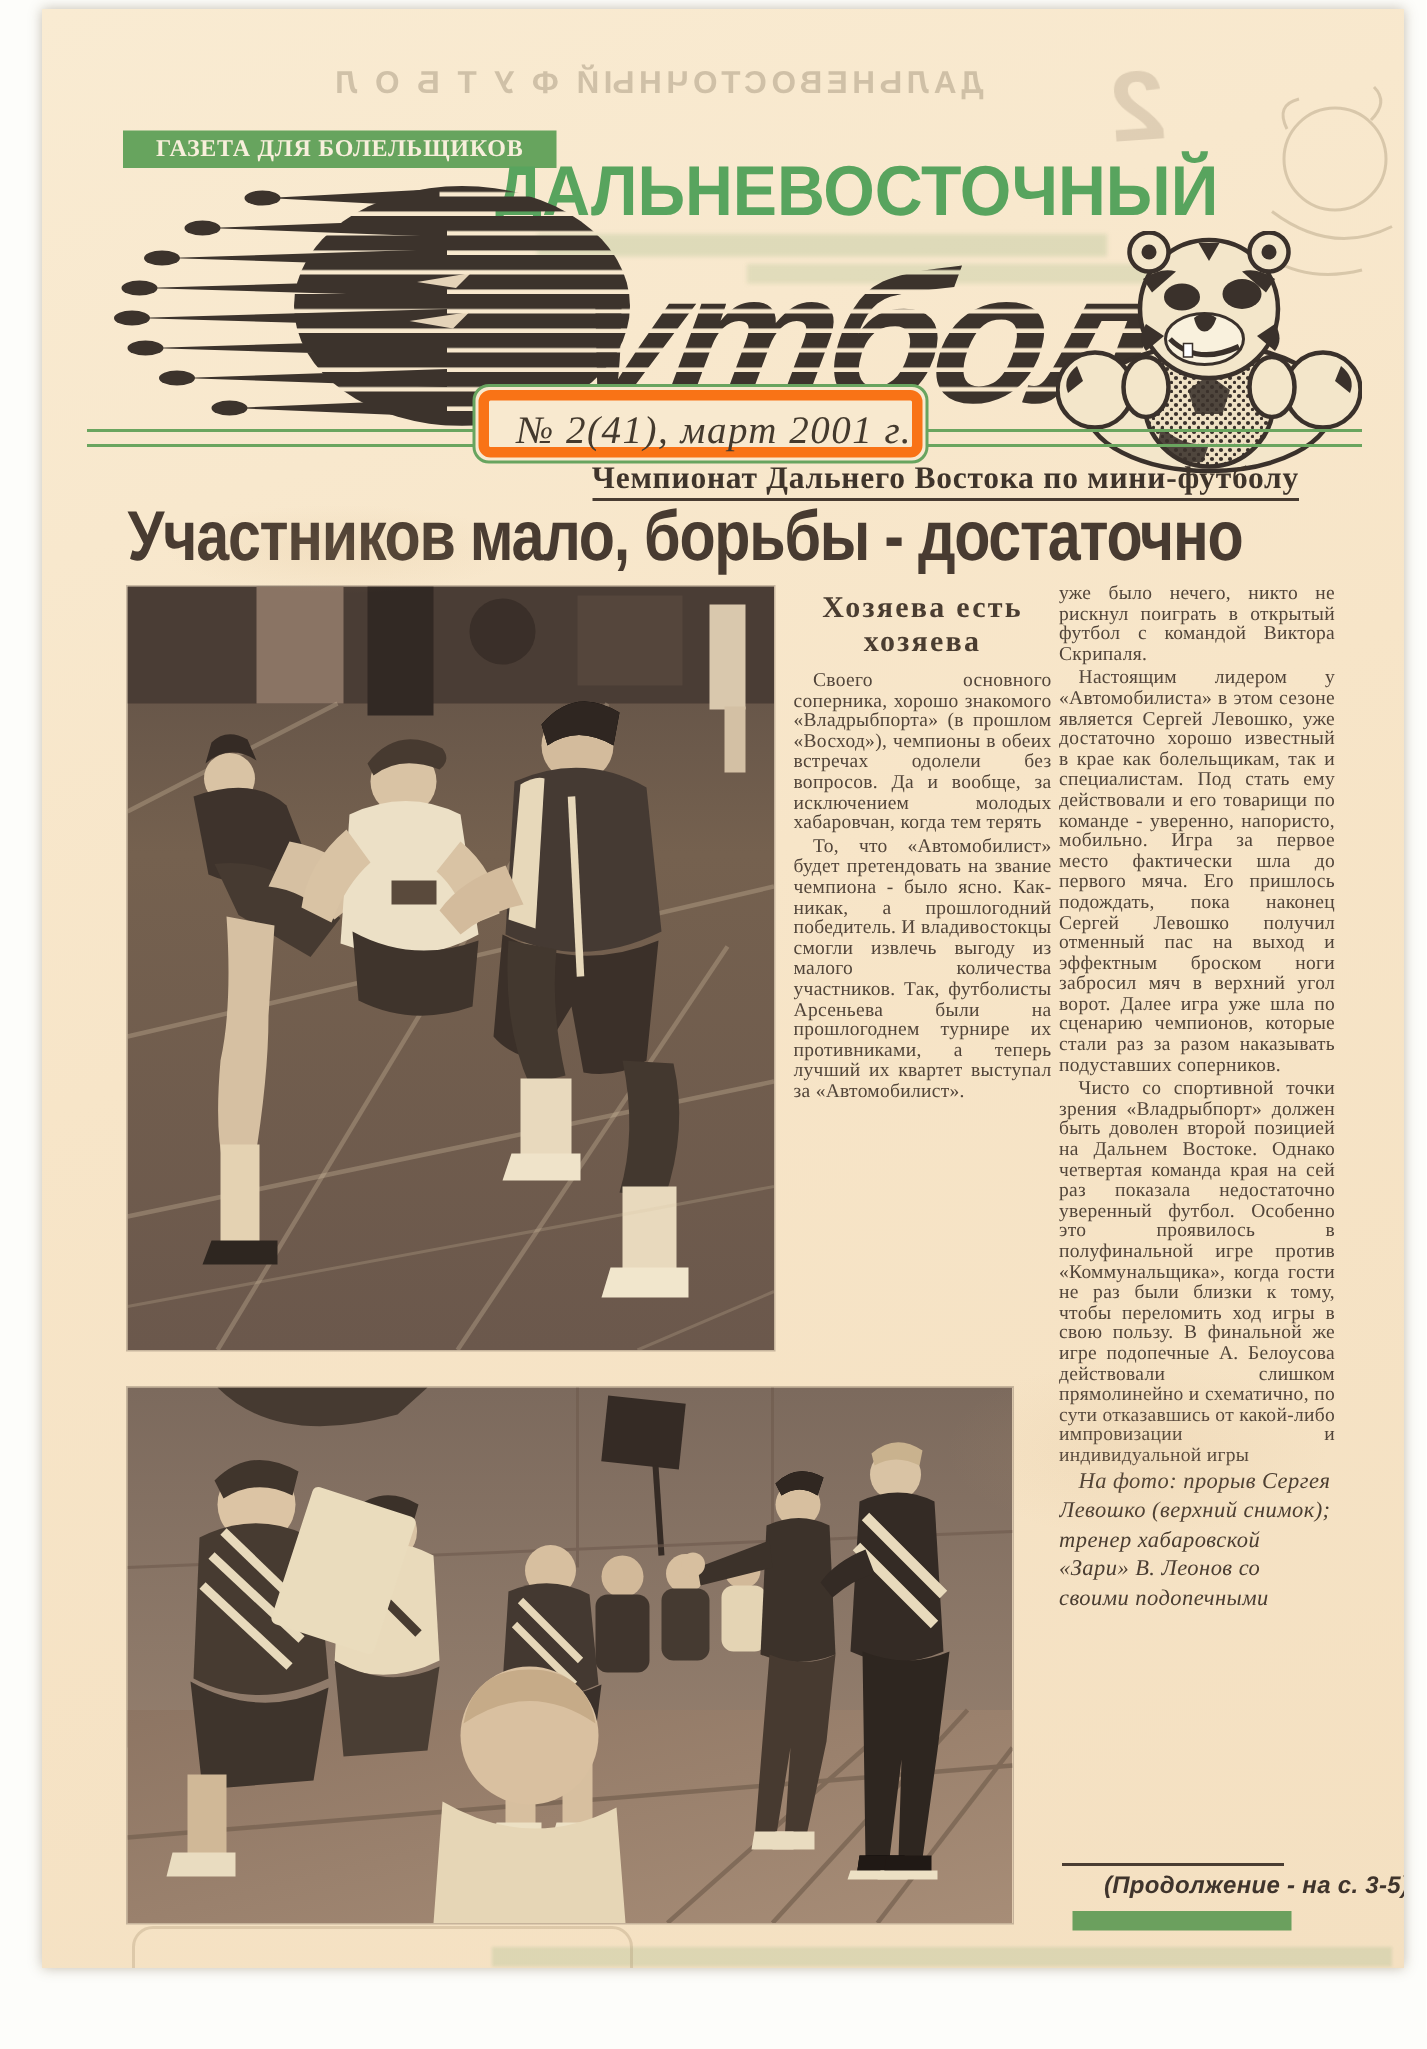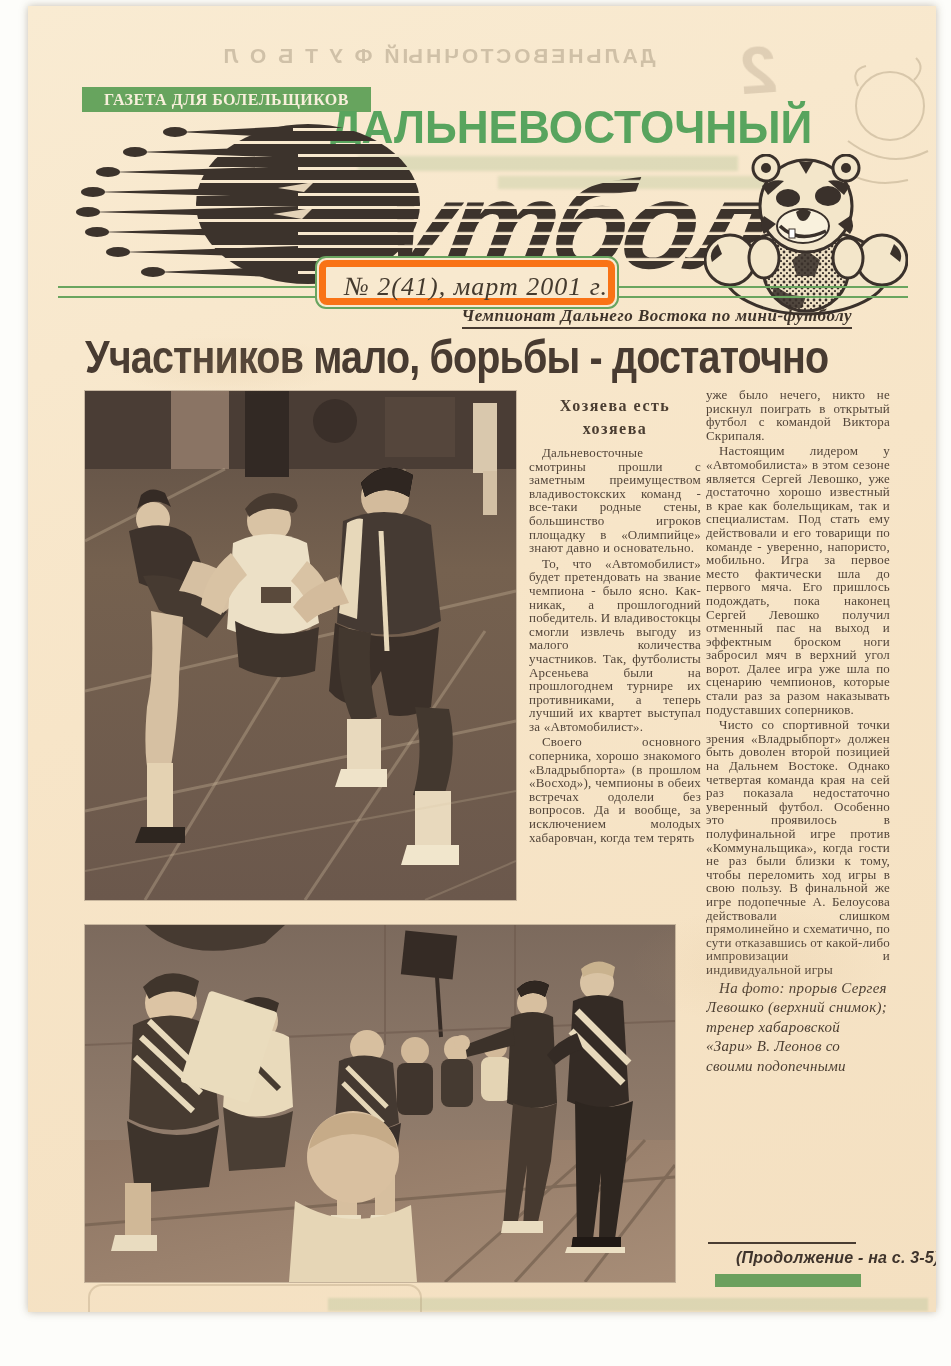--- a/index.html
+++ b/index.html
@@ -33,38 +33,38 @@
   .mascot{left:676px;top:148px;width:204px;height:162px;}
 
   .green-rule{left:30px;top:280px;width:850px;height:8px;
     border-top:2px solid #6aa55f;border-bottom:2px solid #6aa55f;}
   .issue-box{left:287px;top:250px;width:300px;height:49px;background:#f8e9cf;
     border:2px solid #68a45f;border-radius:11px;}
   .issue-box-inner{position:absolute;left:2px;top:2px;right:2px;bottom:2px;
     border:7px solid #f97316;border-radius:8px;text-align:right;}
   .issue-text{font-style:italic;font-size:26px;line-height:40px;color:#443a2e;letter-spacing:1px;}
 
-  .kicker{right:84px;top:300px;font-style:italic;font-weight:bold;font-size:17px;
+  .kicker{right:70px;top:300px;font-weight:bold;font-size:21px;
     color:#3f342b;border-bottom:2px solid #483b31;padding-bottom:1px;letter-spacing:.5px;white-space:nowrap;}
   .headline{left:57px;top:325px;font-family:"Liberation Sans",sans-serif;font-weight:bold;
     font-size:47px;line-height:1.1;color:#483b31;white-space:nowrap;transform:scaleX(.84);
     transform-origin:left top;letter-spacing:-1px;}
 
   
   .photo{box-shadow:0 0 0 1px rgba(60,45,35,.25);}
   .photo-top{left:57px;top:385px;width:431px;height:509px;}
   .photo-bottom{left:57px;top:919px;width:590px;height:357px;}
 
   
   .col{color:#52453a;font-size:13px;line-height:13.6px;text-align:justify;overflow:hidden;
        letter-spacing:.2px;}
   .col p{margin:0 0 2px 0;text-indent:13px;}
   .col1{left:501px;top:388px;width:172px;height:520px;}
   .col2{left:678px;top:382px;width:184px;height:852px;}
-  .section-heading{margin:0 0 6px 0;text-align:center;font-size:16px;line-height:23px;
+  .section-heading{margin:0 0 6px 0;text-align:center;font-size:20px;line-height:23px;
     font-weight:bold;letter-spacing:1.5px;color:#4a3d31;}
   .caption{font-style:italic;font-size:15px;line-height:19.5px;text-indent:16px;
     letter-spacing:.3px;margin-top:4px;color:#4a3d31;text-align:left;}
   .cont-rule{left:680px;top:1236px;width:148px;height:0;border-top:2px solid #4a3d32;}
   .continuation{left:708px;top:1243px;width:210px;font-family:"Liberation Sans",sans-serif;
     font-weight:bold;font-style:italic;font-size:16px;color:#3f342c;letter-spacing:.2px;}
   .green-bar{left:687px;top:1268px;width:146px;height:13px;background:#6ba05e;}
 
   
   .stain1{left:80px;top:330px;width:240px;height:60px;background:radial-gradient(ellipse at center,rgba(205,170,120,.14),transparent 70%);}
@@ -252,23 +252,22 @@
         <path d="M252 186 q-30 10 -44 30 l14 16 q20 -16 42 -20 z" fill="#d3bb9c"></path>
       </g>
       <g stroke="#d8c3a4" stroke-opacity=".22" stroke-width="2" fill="none">
         <path d="M0 480 L431 400"></path>
           <path d="M340 509 L431 470"></path>
       </g>
     </svg>
 
     <div class="abs col col1">
       <h2 class="section-heading">Хозяева есть хозяева</h2>
-      <p>Дальневосточные смотрины прошли с заметным преимуществом владивостокских команд - все-таки родные стены, большинство игроков площадку в «Олимпийце» знают давно и основательно.</p>
+      <p>Своего основного соперника, хорошо знакомого «Владрыбпорта» (в прошлом «Восход»), чемпионы в обеих встречах одолели без вопросов. Да и вообще, за исключением молодых хабаровчан, когда тем терять</p>
       <p>То, что «Автомобилист» будет претендовать на звание чемпиона - было ясно. Как-никак, а прошлогодний победитель. И владивостокцы смогли извлечь выгоду из малого количества участников. Так, футболисты Арсеньева были на прошлогоднем турнире их противниками, а теперь лучший их квартет выступал за «Автомобилист».</p>
-      <p>Своего основного соперника, хорошо знакомого «Владрыбпорта» (в прошлом «Восход»), чемпионы в обеих встречах одолели без вопросов. Да и вообще, за исключением молодых хабаровчан, когда тем терять</p>
     </div>
 
     <div class="abs col col2">
       <p style="text-indent:0">уже было нечего, никто не рискнул поиграть в открытый футбол с командой Виктора Скрипаля.</p>
       <p>Настоящим лидером у «Автомобилиста» в этом сезоне является Сергей Левошко, уже достаточно хорошо известный в крае как болельщикам, так и специалистам. Под стать ему действовали и его товарищи по команде - уверенно, напористо, мобильно. Игра за первое место фактически шла до первого мяча. Его пришлось подождать, пока наконец Сергей Левошко получил отменный пас на выход и эффектным броском ноги забросил мяч в верхний угол ворот. Далее игра уже шла по сценарию чемпионов, которые стали раз за разом наказывать подуставших соперников.</p>
       <p>Чисто со спортивной точки зрения «Владрыбпорт» должен быть доволен второй позицией на Дальнем Востоке. Однако четвертая команда края на сей раз показала недостаточно уверенный футбол. Особенно это проявилось в полуфинальной игре против «Коммунальщика», когда гости не раз были близки к тому, чтобы переломить ход игры в свою пользу. В финальной же игре подопечные А. Белоусова действовали слишком прямолинейно и схематично, по сути отказавшись от какой-либо импровизации и индивидуальной игры</p>
       <p class="caption">На фото: прорыв Сергея Левошко (верхний снимок); тренер хабаровской «Зари» В. Леонов со своими подопечными</p>
     </div>
 
     <svg class="abs photo photo-bottom" viewBox="0 0 590 357" preserveAspectRatio="none">

